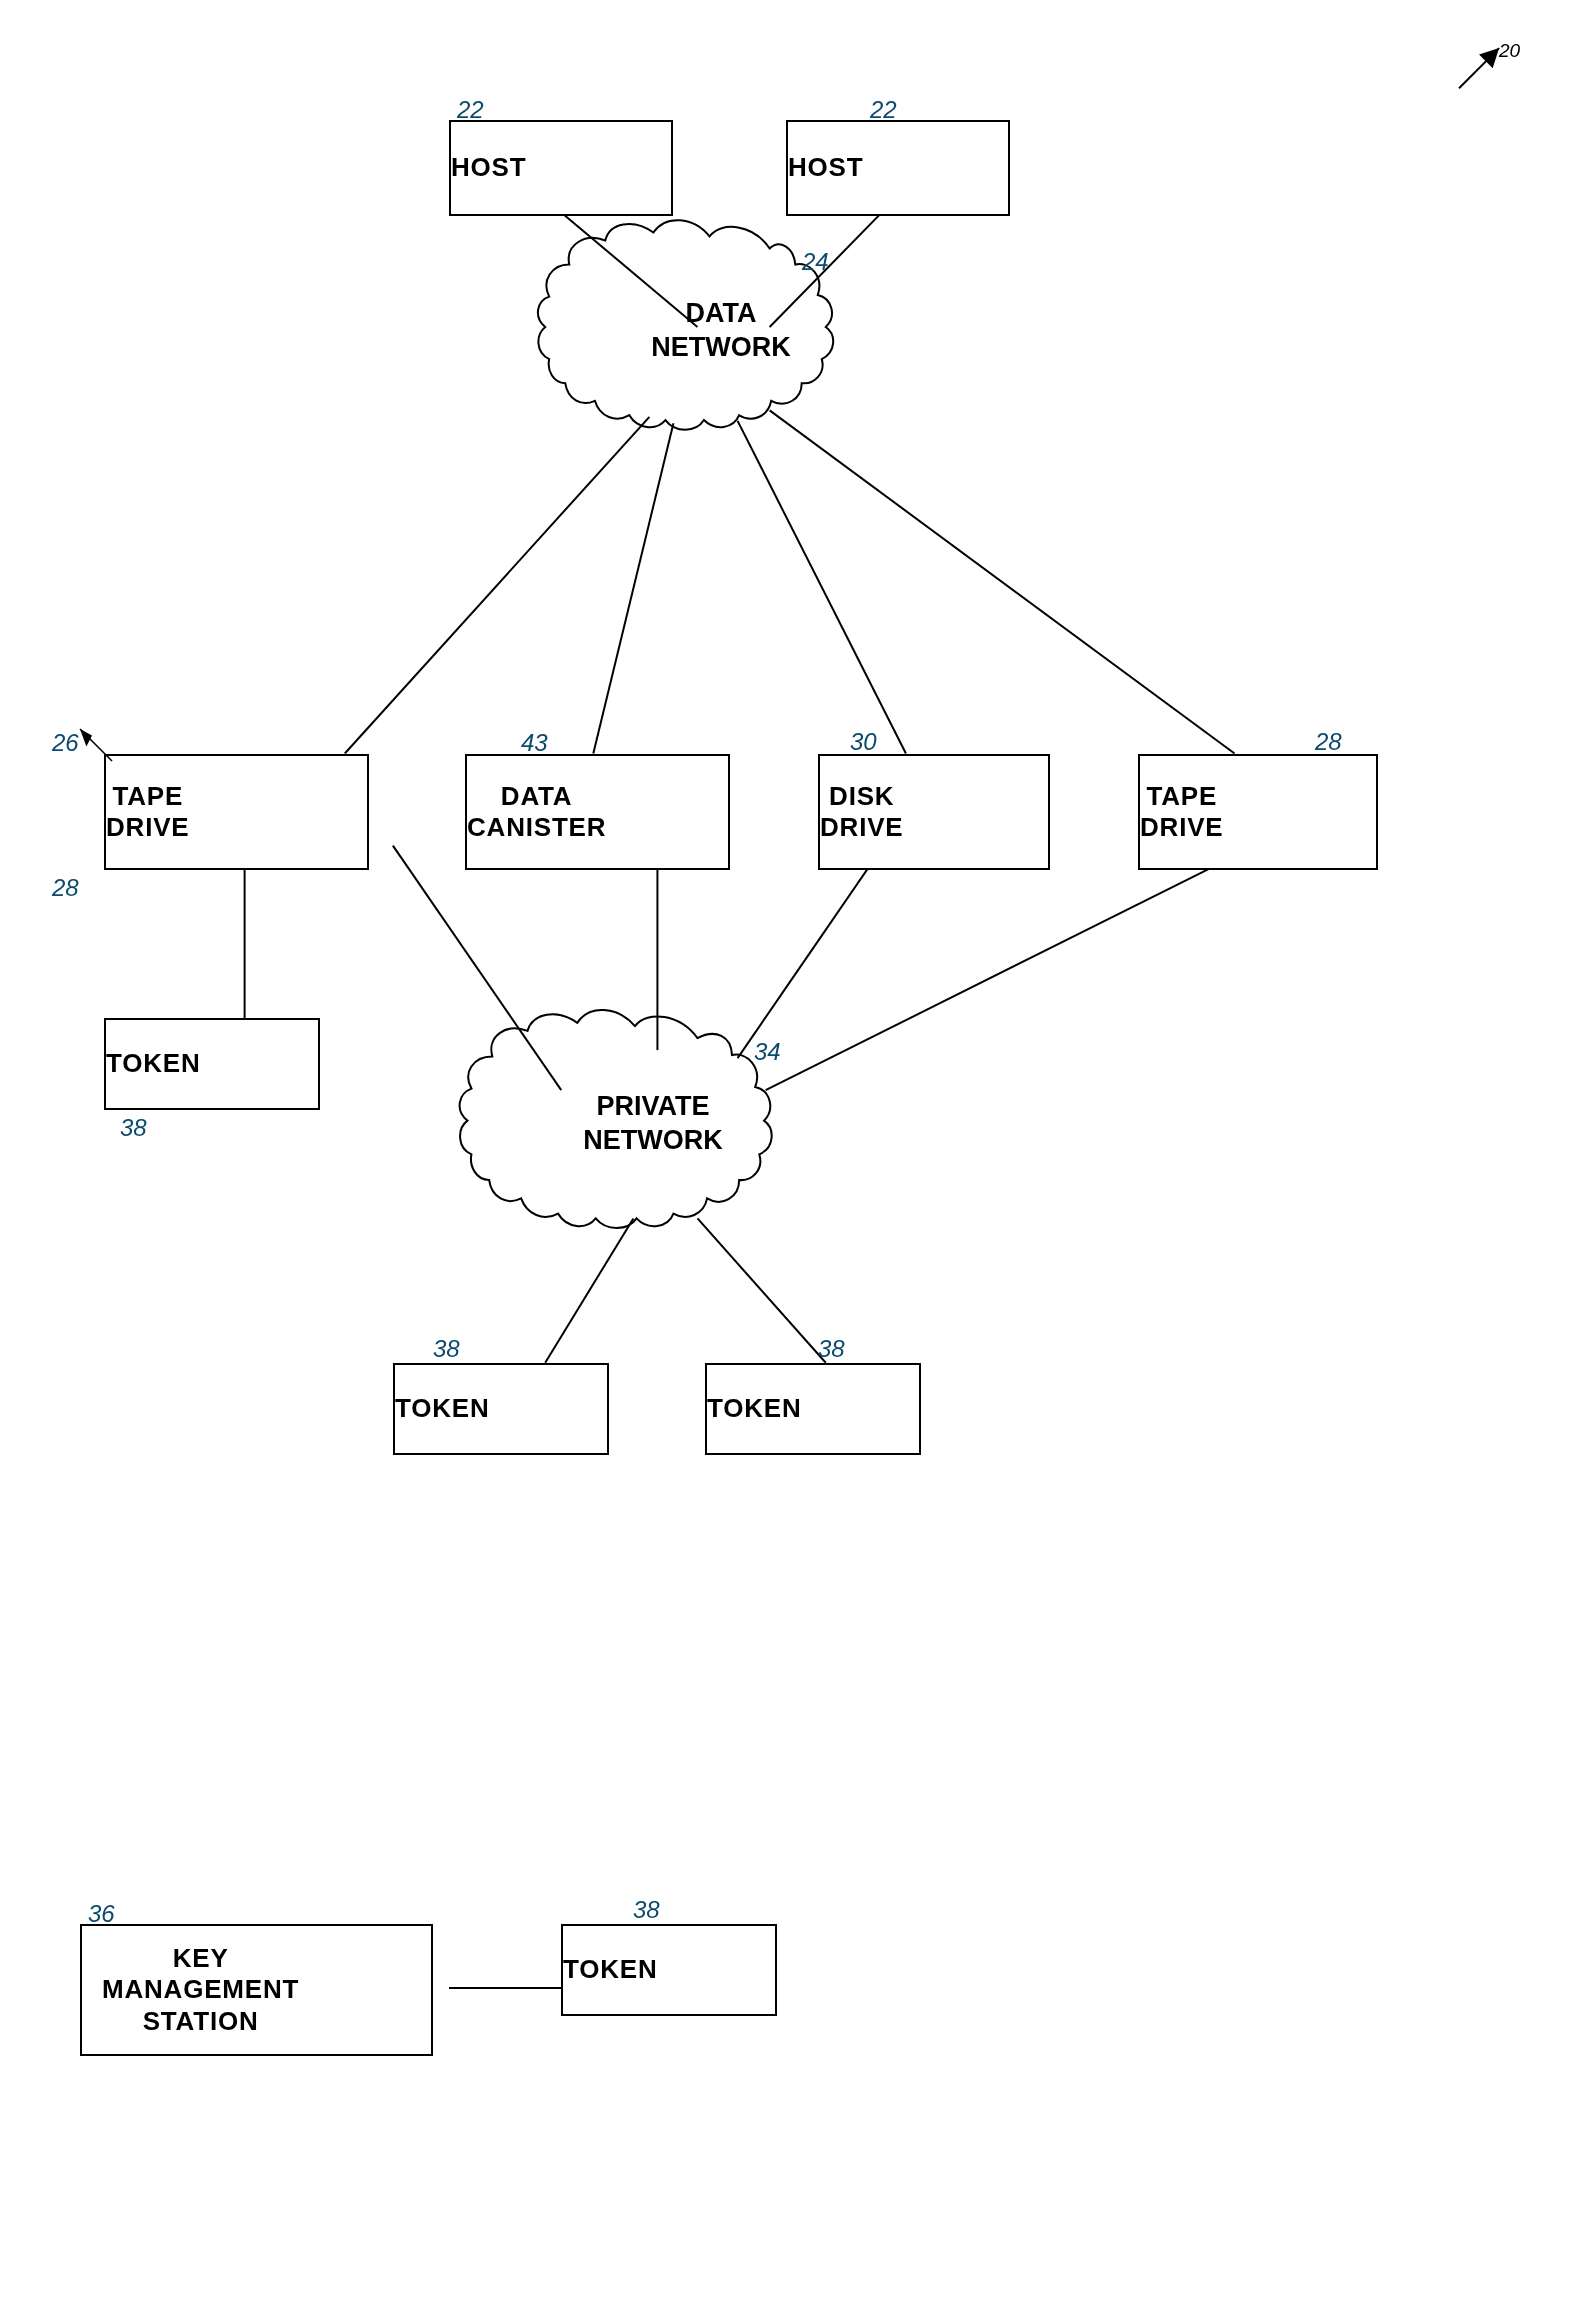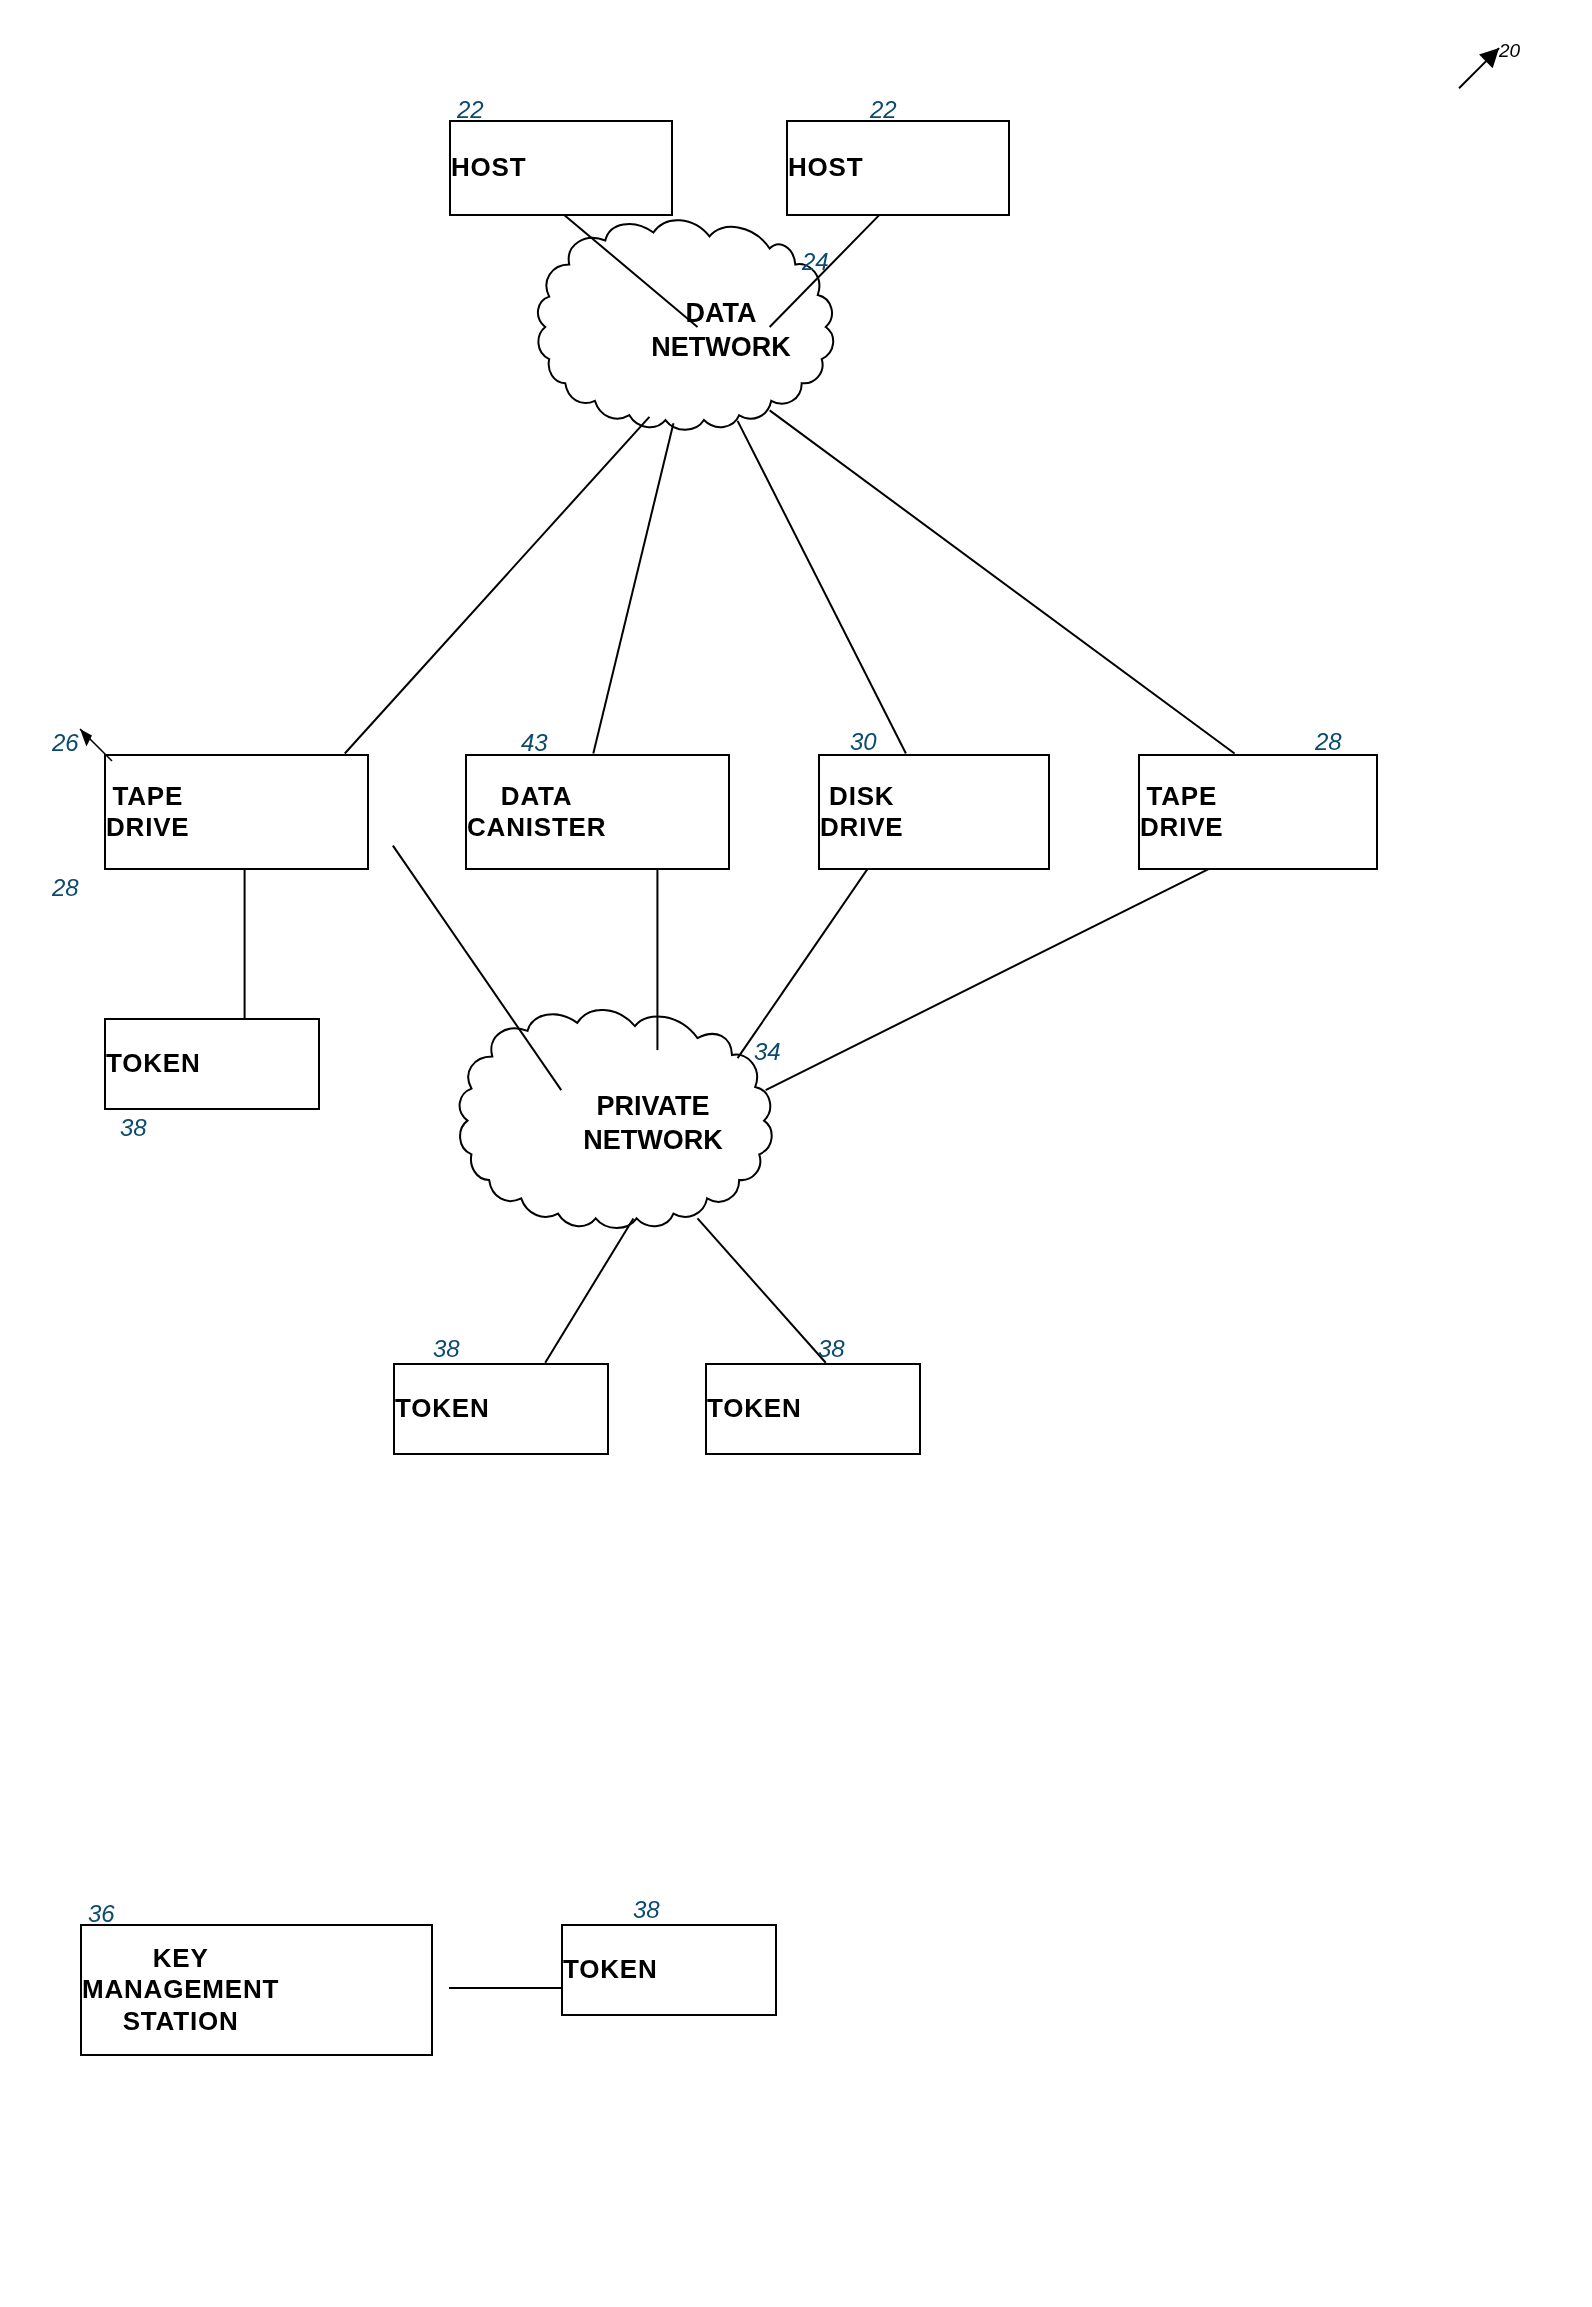--- a/index.html
+++ b/index.html
@@ -194,21 +194,21 @@
   <div class="box" style="top:1363px; left:393px; width:216px; height:92px;">
     <span>TOKEN</span>
   </div>
   <div class="label" style="top:1335px; left:433px;">38</div>
 
   <div class="box" style="top:1363px; left:705px; width:216px; height:92px;">
     <span>TOKEN</span>
   </div>
   <div class="label" style="top:1335px; left:818px;">38</div>
 
-  <div class="box" style="top:1924px; left:80px; width:353px; height:132px;">
+  <div class="box" style="top:1924px; left:80px; width:353px; height:132px;padding-left:20px;">
     <span>KEY<br>MANAGEMENT<br>STATION</span>
   </div>
   <div class="label" style="top:1900px; left:88px;">36</div>
 
   <div class="box" style="top:1924px; left:561px; width:216px; height:92px;">
     <span>TOKEN</span>
   </div>
   <div class="label" style="top:1896px; left:633px;">38</div>
 
 </div>

